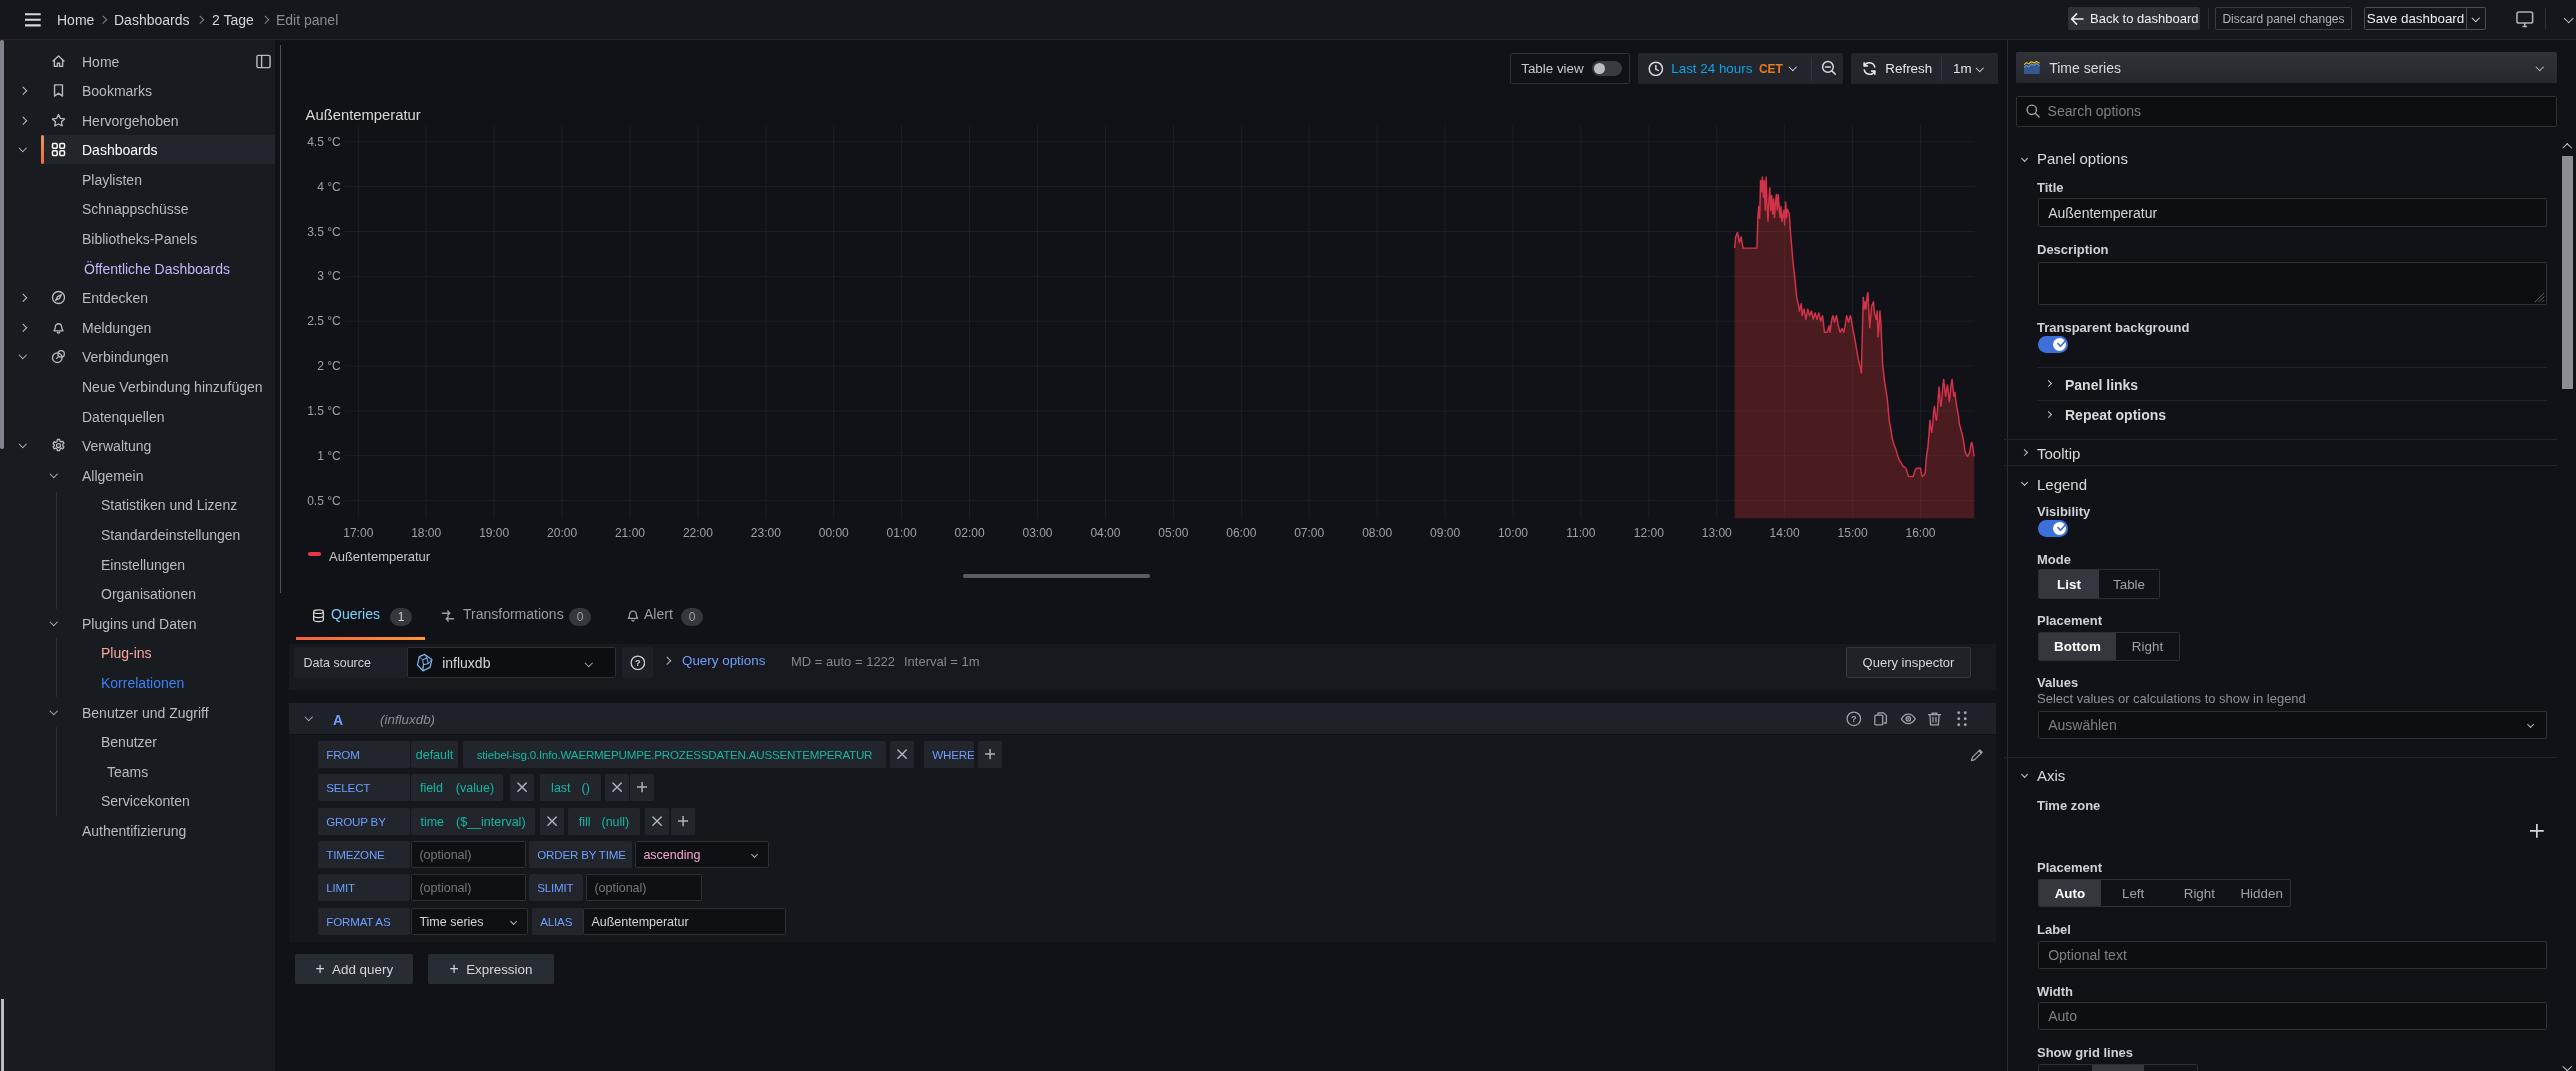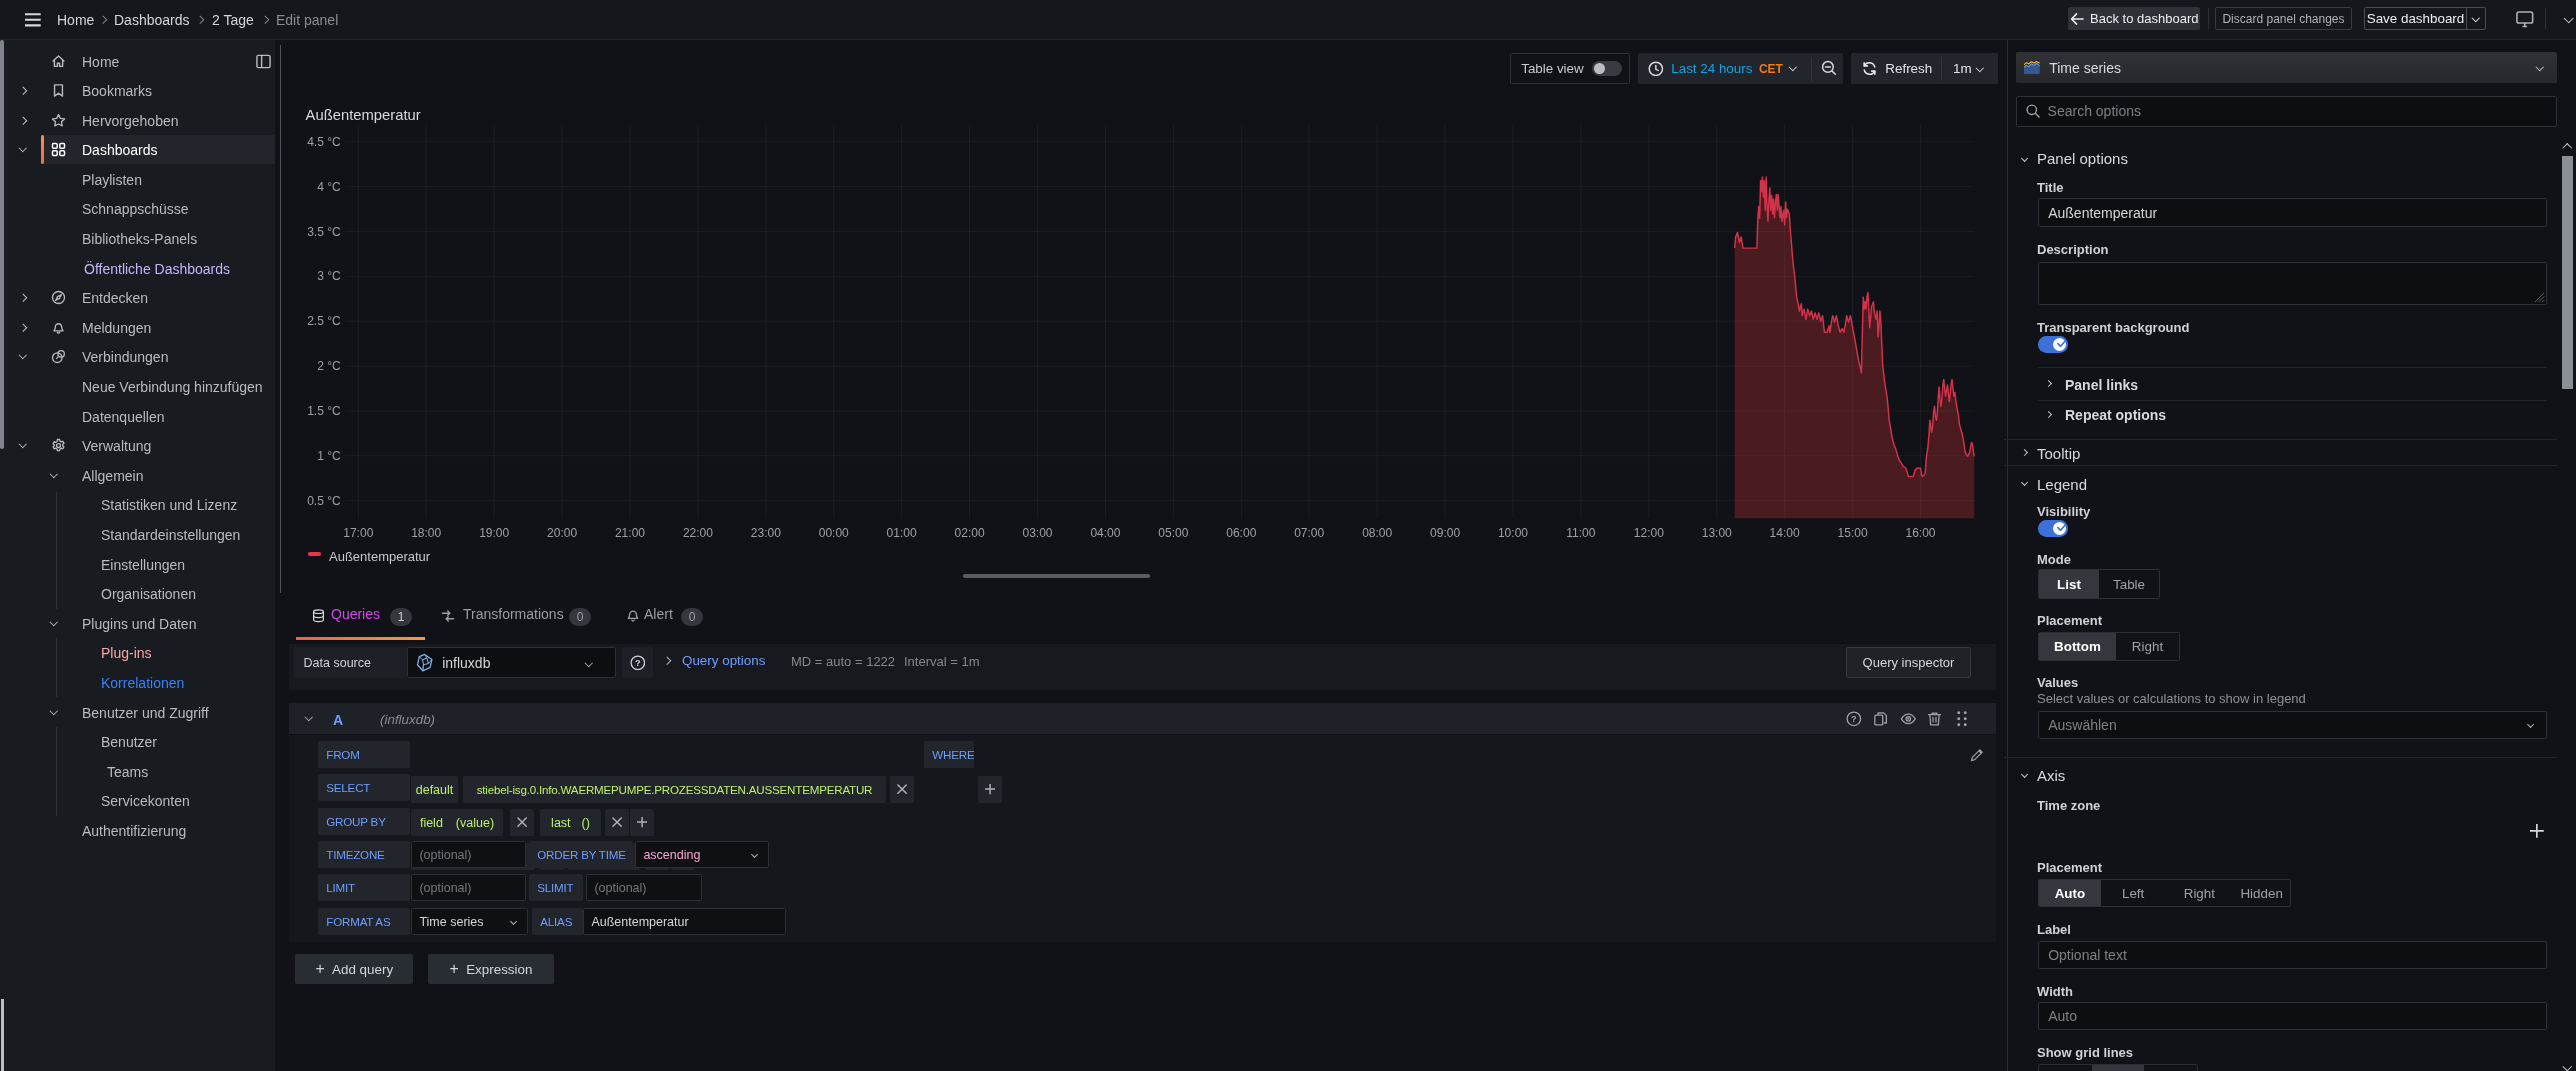--- a/index.html
+++ b/index.html
@@ -31,23 +31,23 @@
     padding:0 9.2px; }
   .ph { color:#7e8087; }
   .seg { position:absolute; display:flex; border:0.9px solid #2c2f36; border-radius:1.8px;
     background:#111217; height:30px; }
   .seg > div { display:flex; align-items:center; justify-content:center;
     font-size:13.4px; color:#9fa1a8; font-weight:500; }
   .seg > div.on { background:#34373e; color:#fff; font-weight:700; }
   .qlbl { position:absolute; background:#22252b; border-radius:1.8px; color:#6e9fff;
     font-size:11.6px; letter-spacing:-0.2px; font-weight:500; display:flex; align-items:center; height:27px;
     padding-left:8.3px; white-space:nowrap; overflow:hidden; }
-  .qbox { position:absolute; background:#22252b; border-radius:1.8px; color:#bef264;
+  .qbox { position:absolute; background:#22252b; border-radius:1.8px; color:#14b8a6;
     font-size:12.5px; display:flex; align-items:center; justify-content:center;
-    height:27px; white-space:nowrap; overflow:hidden;margin-top:35px; }
+    height:27px; white-space:nowrap; overflow:hidden; }
   .qinput { position:absolute; background:#0e1014; border:0.9px solid #2c2f36;
     border-radius:1.8px; color:#75787f; font-size:12.5px; display:flex;
     align-items:center; height:27px; padding:0 7.4px; white-space:nowrap; }
   .toggle-on { position:absolute; width:30px; height:16.6px; border-radius:8.3px;
     background:#3d71d9; }
   .toggle-on::after { content:""; position:absolute; right:1.8px; top:1.8px; width:13px;
     height:13px; border-radius:50%; background:#fff; }
   .secthead { position:absolute; font-size:15px; font-weight:500; color:#d8d9dd; }
   .divline { position:absolute; height:0.9px; background:#22242a; }
 </style>
@@ -316,21 +316,21 @@
 
   <div class="abs" style="left:688px;top:534px;width:187px;height:3.7px;border-radius:1.8px;background:#585c64"></div>
 
   <svg class="abs" style="left:37px;top:568px" width="13" height="15.7" viewBox="0 0 16 17">
       <g stroke="#d8d9dd" stroke-width="1.5" fill="none">
         <ellipse cx="8" cy="3.4" rx="6" ry="2.2"></ellipse>
         <path d="M2 3.4v10c0 1.2 2.7 2.2 6 2.2s6-1 6-2.2v-10"></path>
         <path d="M2 8.4c0 1.2 2.7 2.2 6 2.2s6-1 6-2.2"></path>
       </g>
     </svg>
-  <div class="abs" style="left:56px;top:566px;font-size:14px;font-weight:500;color:#d946ef">Queries</div>
+  <div class="abs" style="left:56px;top:566px;font-size:14px;font-weight:500;color:#7dd3fc">Queries</div>
   <div class="abs" style="left:115px;top:568px;width:22px;height:17.6px;border-radius:9.2px;background:#34373d;color:#cfd0d6;font-size:12px;display:flex;align-items:center;justify-content:center">1</div>
   <div class="abs" style="left:21px;top:597px;width:129px;height:2.8px;background:linear-gradient(90deg,#f55f3e,#ff9830)"></div>
   <svg class="abs" style="left:166px;top:569px" width="14" height="14" viewBox="0 0 15 15">
       <g stroke="#9b9da5" stroke-width="1.5" fill="none" stroke-linecap="round">
         <path d="M1.5 4.5h8M9.5 4.5l-2.3-2.3M9.5 4.5 7.2 6.8M13.5 10.5h-8M5.5 10.5l2.3-2.3M5.5 10.5l2.3 2.3"></path>
       </g>
     </svg>
   <div class="abs" style="left:188px;top:566px;font-size:14px;font-weight:500;color:#9b9da5">Transformations</div>
   <div class="abs" style="left:294px;top:568px;width:22px;height:17.6px;border-radius:9.2px;background:#34373d;color:#9fa1a8;font-size:12px;display:flex;align-items:center;justify-content:center">0</div>
   <svg class="abs" style="left:351px;top:568px" width="14" height="15" viewBox="0 0 15 16">

